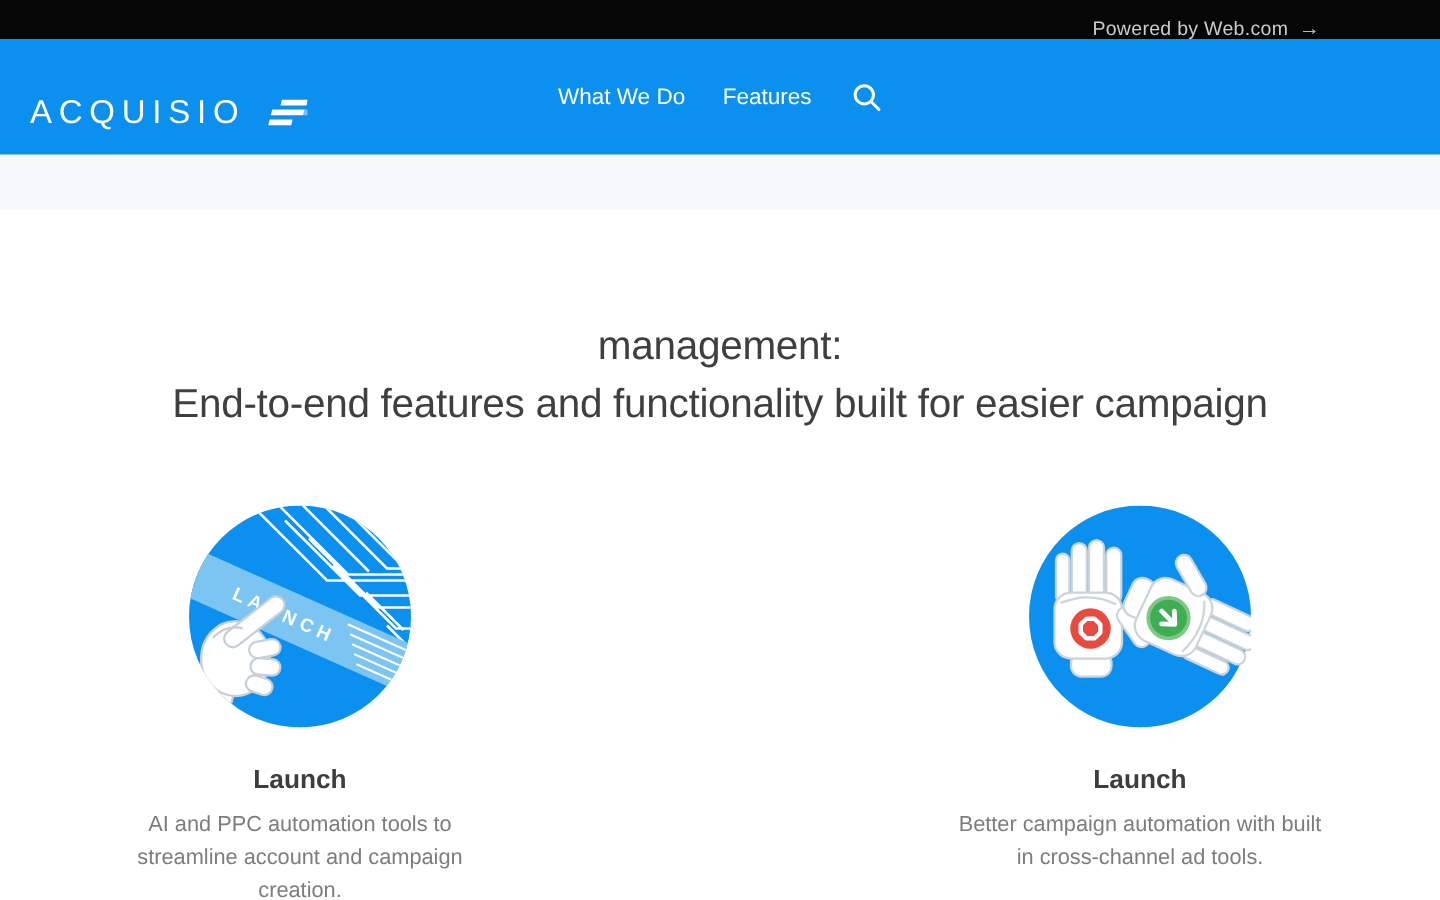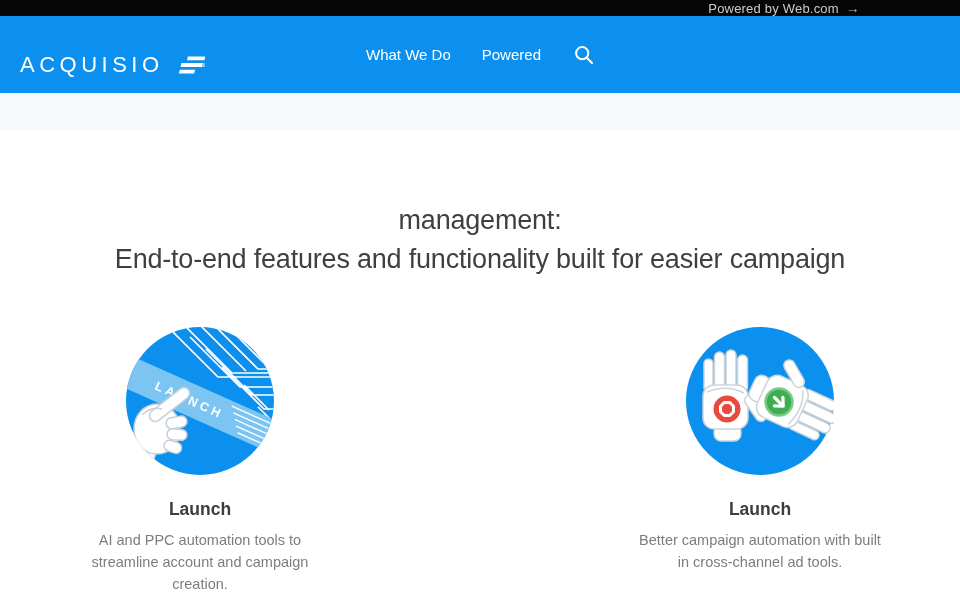--- a/index.html
+++ b/index.html
@@ -3,23 +3,23 @@
 <meta charset="utf-8">
 <style>
   * { margin:0; padding:0; box-sizing:border-box; }
   html,body {
     width:960px; height:600px; overflow:hidden;
     background:#fff;
     font-family:"Liberation Sans", sans-serif;
   }
   
   .topbar {
-    height:16px; background:#060606;
+    height:26px; background:#060606;
     display:flex; align-items:flex-end; justify-content:flex-end;
-    padding-right:100px;
+    padding-right:80px;
   }
   .topbar .powered {
     color:#c9cdd1; font-size:13px; text-decoration:none;
     display:flex; align-items:center; gap:7px; cursor:pointer;
     letter-spacing:.2px;
   }
   .topbar .powered .arrow { color:#b6babd; font-size:14px; }
 
   
   .navbar {
@@ -29,21 +29,21 @@
   .logo {
     position:absolute; left:20px; top:0; height:98px;
     display:flex; align-items:center; gap:9px; cursor:pointer;
   }
   .logo-text {
     color:#fff; font-size:22px; font-weight:400;
     letter-spacing:4.5px; line-height:1;
   }
   .logo-mark { display:block; }
   .nav-menu {
-    margin:0 auto; display:flex; align-items:center; gap:23px;
+    margin:0 auto; display:flex; align-items:center; gap:17px;
   }
   .nav-link {
     color:#fff; font-size:15px; text-decoration:none; cursor:pointer;
     padding:6px 4px; white-space:nowrap;
   }
   .search-btn {
     background:none; border:none; cursor:pointer;
     width:28px; height:28px; display:flex; align-items:center; justify-content:center;
     margin-left:2px;
   }
@@ -92,21 +92,21 @@
       <g fill="#fff" transform="translate(7,0) skewX(-14)">
         <rect x="15" y="2" width="25" height="5.5"></rect>
         <rect x="8" y="11.5" width="31" height="5.5"></rect>
         <rect x="39" y="11.5" width="8" height="5.5" opacity="0.45"></rect>
         <rect x="8" y="21" width="22" height="5.5"></rect>
       </g>
     </svg>
   </a>
   <div class="nav-menu">
     <a class="nav-link">What We Do</a>
-    <a class="nav-link">Powered</a>
+    <a class="nav-link">Features</a>
     <button class="search-btn">
       <svg width="20" height="20" viewBox="0 0 20 20">
         <circle cx="8.2" cy="8.2" r="6.1" fill="none" stroke="#fff" stroke-width="2"></circle>
         <line x1="12.8" y1="12.8" x2="18" y2="18" stroke="#fff" stroke-width="2" stroke-linecap="round"></line>
       </svg>
     </button>
   </div>
 </nav>
 
 <div class="sub-band"></div>

